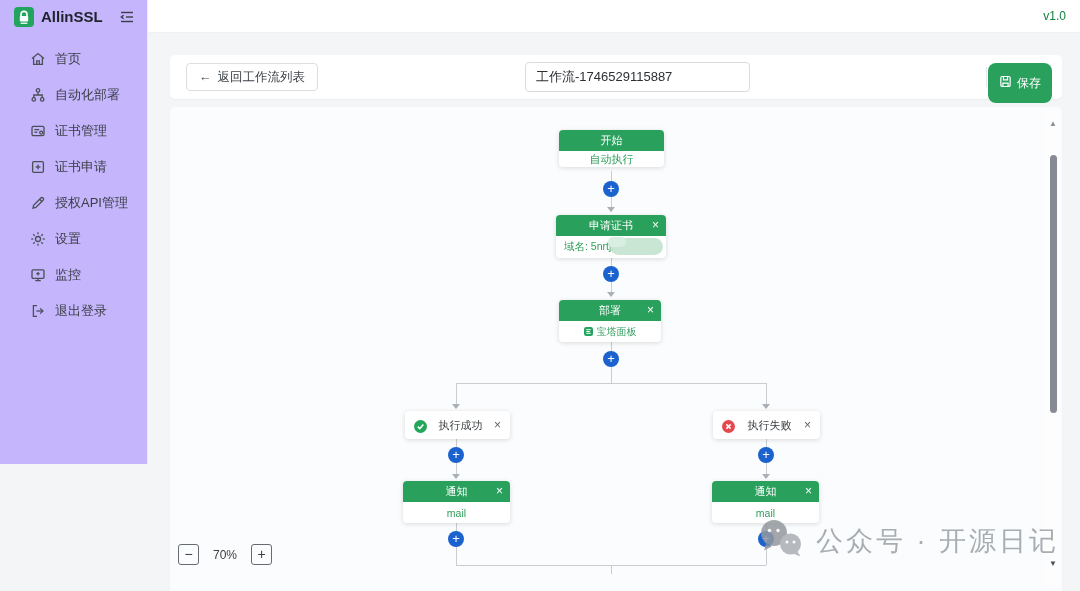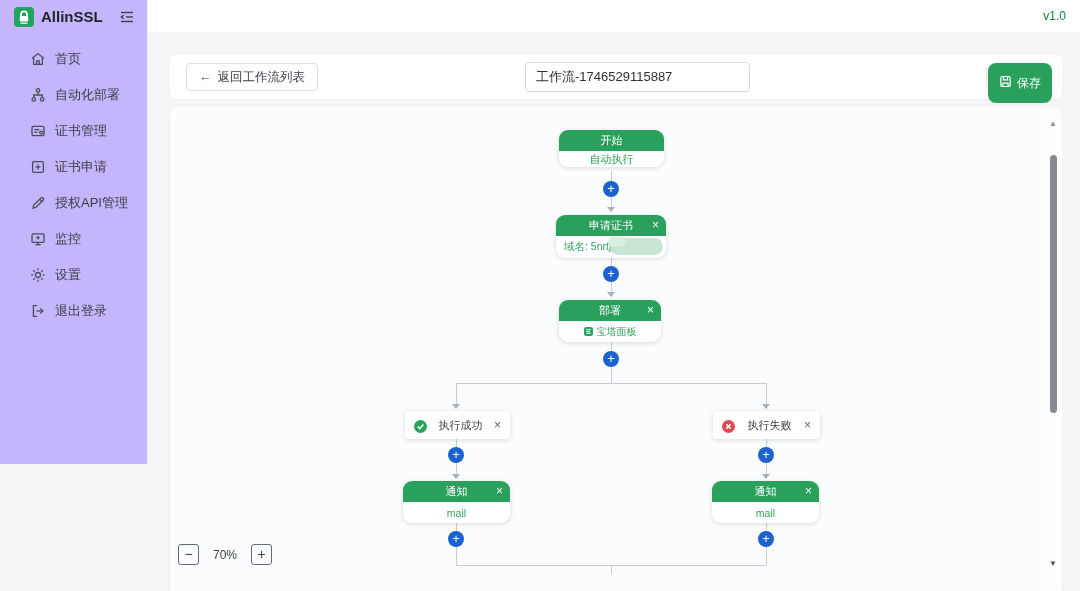--- a/index.html
+++ b/index.html
@@ -31,21 +31,21 @@
 
   
   .canvas { position:absolute; left:170px; top:107px; width:892px; height:484px; background:#fbfcfd; border-radius:5px 5px 0 0; box-shadow:0 1px 2px rgba(0,0,0,.03); overflow:hidden; }
 
   .v-line { position:absolute; width:1px; background:#c9ccd0; }
   .h-line { position:absolute; height:1px; background:#c9ccd0; }
   .arrow-down { position:absolute; width:0; height:0; border-left:4px solid transparent; border-right:4px solid transparent; border-top:5px solid #aab0b6; }
 
   .plus-btn { position:absolute; width:16px; height:16px; border-radius:50%; background:#1b62cf; border:none; color:#fff; font-size:13px; line-height:14px; text-align:center; cursor:pointer; padding:0; z-index:2; font-family:inherit; }
 
-  .wf-node { position:absolute; background:#fff; border-radius:9px; box-shadow:0 1px 5px rgba(0,0,0,.14); overflow:hidden; z-index:2; cursor:pointer; }
+  .wf-node { position:absolute; background:#fff; border-radius:4px; box-shadow:0 1px 5px rgba(0,0,0,.14); overflow:hidden; z-index:2; cursor:pointer; }
   .wf-head { position:relative; height:21px; background:#2aa05d; display:flex; align-items:center; justify-content:center; }
   .wf-title { color:#fff; font-size:11px; }
   .wf-close { position:absolute; right:7px; top:0; height:21px; line-height:20px; color:#fff; font-size:12px; cursor:pointer; }
   .wf-body { position:relative; display:flex; align-items:center; justify-content:center; gap:4px; }
   .green-text { color:#2f9e5b; font-size:11px; }
 
   .cond-node { position:absolute; height:28px; background:#fff; border-radius:4px; box-shadow:0 1px 5px rgba(0,0,0,.14); display:flex; align-items:center; padding:0 9px; z-index:2; cursor:pointer; }
   .cond-label { flex:1; text-align:center; font-size:11px; color:#3c4043; }
   .cond-close { color:#5f6368; font-size:12px; cursor:pointer; }
   .badge-ic { width:13px; height:13px; flex:0 0 13px; }
@@ -134,40 +134,40 @@
       </div>
       <div class="menu-item">
         <span class="mi-icon"><svg viewBox="0 0 16 16" stroke="#4a4f57" stroke-width="1.3" fill="none">
               <path d="M3 13.2 L5.8 12.5 L13.1 5.2 A1.55 1.55 0 0 0 10.9 3 L3.6 10.3 Z"></path>
               <line x1="9.6" y1="4.3" x2="11.8" y2="6.5"></line>
             </svg></span>
         <span class="mi-label">授权API管理</span>
       </div>
       <div class="menu-item">
         <span class="mi-icon"><svg viewBox="0 0 16 16" stroke="#4a4f57" stroke-width="1.3" fill="none">
-              <rect x="2" y="2.8" width="12" height="8.6" rx="1.1"></rect>
-              <line x1="8" y1="11.4" x2="8" y2="13.6"></line>
-              <line x1="5.3" y1="13.6" x2="10.7" y2="13.6"></line>
-              <path d="M8 5 V8.4 M6.3 6.7 H9.7"></path>
-            </svg></span>
-        <span class="mi-label">监控</span>
-      </div>
-      <div class="menu-item">
-        <span class="mi-icon"><svg viewBox="0 0 16 16" stroke="#4a4f57" stroke-width="1.3" fill="none">
               <circle cx="8" cy="8" r="2.5"></circle>
               <line x1="8" y1="1.2" x2="8" y2="3.3"></line>
               <line x1="8" y1="12.7" x2="8" y2="14.8"></line>
               <line x1="1.2" y1="8" x2="3.3" y2="8"></line>
               <line x1="12.7" y1="8" x2="14.8" y2="8"></line>
               <line x1="3.2" y1="3.2" x2="4.7" y2="4.7"></line>
               <line x1="11.3" y1="11.3" x2="12.8" y2="12.8"></line>
               <line x1="3.2" y1="12.8" x2="4.7" y2="11.3"></line>
               <line x1="11.3" y1="4.7" x2="12.8" y2="3.2"></line>
             </svg></span>
         <span class="mi-label">设置</span>
+      </div>
+      <div class="menu-item">
+        <span class="mi-icon"><svg viewBox="0 0 16 16" stroke="#4a4f57" stroke-width="1.3" fill="none">
+              <rect x="2" y="2.8" width="12" height="8.6" rx="1.1"></rect>
+              <line x1="8" y1="11.4" x2="8" y2="13.6"></line>
+              <line x1="5.3" y1="13.6" x2="10.7" y2="13.6"></line>
+              <path d="M8 5 V8.4 M6.3 6.7 H9.7"></path>
+            </svg></span>
+        <span class="mi-label">监控</span>
       </div>
       <div class="menu-item">
         <span class="mi-icon"><svg viewBox="0 0 16 16" stroke="#4a4f57" stroke-width="1.3" fill="none">
               <path d="M7 2.6 H3.4 V13.4 H7"></path>
               <path d="M10.2 5.4 L12.9 8 L10.2 10.6"></path>
               <line x1="6.4" y1="8" x2="12.9" y2="8"></line>
             </svg></span>
         <span class="mi-label">退出登录</span>
       </div>
     </nav>
@@ -293,20 +293,33 @@
         <span class="green-text" style="font-size:10.5px">mail</span>
       </div>
     </div>
 
     <div class="zoom-controls">
       <button class="zoom-btn"><span>−</span></button>
       <span class="zoom-level">70%</span>
       <button class="zoom-btn"><span>+</span></button>
     </div>
 
+    <div class="watermark">
+      <span><svg viewBox="0 0 48 40" width="48" height="40">
+            <circle cx="16" cy="14" r="13" fill="#94999f"></circle>
+            <path d="M8 25 L6 31.5 L14 27.5 Z" fill="#94999f"></path>
+            <circle cx="11.5" cy="11.5" r="1.7" fill="#fbfcfd"></circle>
+            <circle cx="20" cy="11.5" r="1.7" fill="#fbfcfd"></circle>
+            <circle cx="32.5" cy="25" r="10.5" fill="#abafb5"></circle>
+            <path d="M39.5 32.5 L42.5 37.5 L35 34.5 Z" fill="#abafb5"></path>
+            <circle cx="29" cy="23" r="1.5" fill="#fbfcfd"></circle>
+            <circle cx="36" cy="23" r="1.5" fill="#fbfcfd"></circle>
+          </svg></span>
+      <span class="wm-text">公众号 · 开源日记</span>
+    </div>
 
     <div class="sb-track">
       <span class="sb-up">▲</span>
       <div class="sb-thumb"></div>
       <span class="sb-down">▼</span>
     </div>
 
   </div>
 </div>
 

